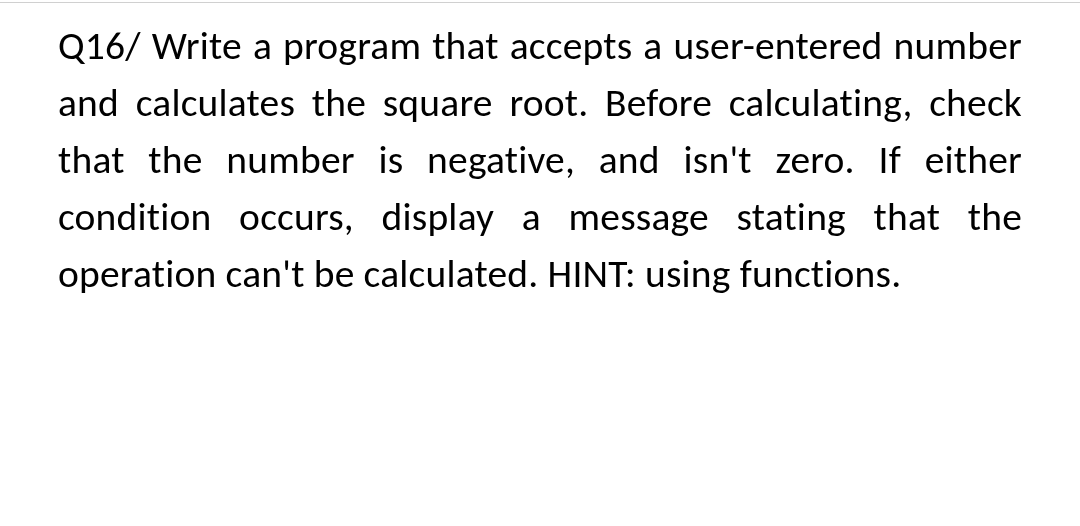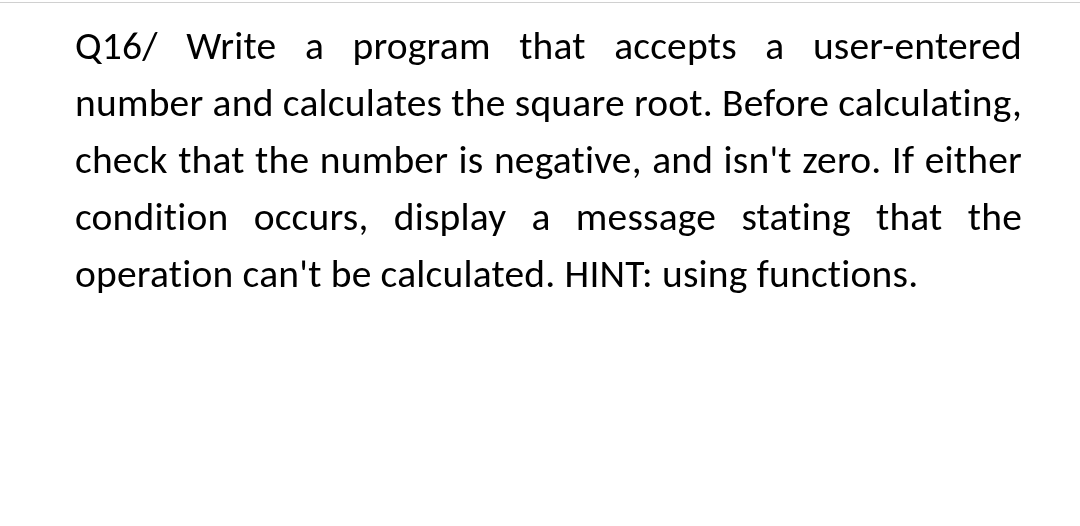--- a/index.html
+++ b/index.html
@@ -16,21 +16,21 @@
     }
     .page-border-top {
       position: absolute;
       top: 2px;
       left: 0;
       right: 0;
       height: 1px;
       background: #d0d0d0;
     }
     .content {
-      padding: 18px 58px 20px 75px;
+      padding: 18px 58px 20px 58px;
       width: 100%;
     }
     .question-text {
       font-size: 39.5px;
       line-height: 1.44;
       color: #000000;
       text-align: justify;
       font-weight: 400;
       letter-spacing: 0.2px;
     }

